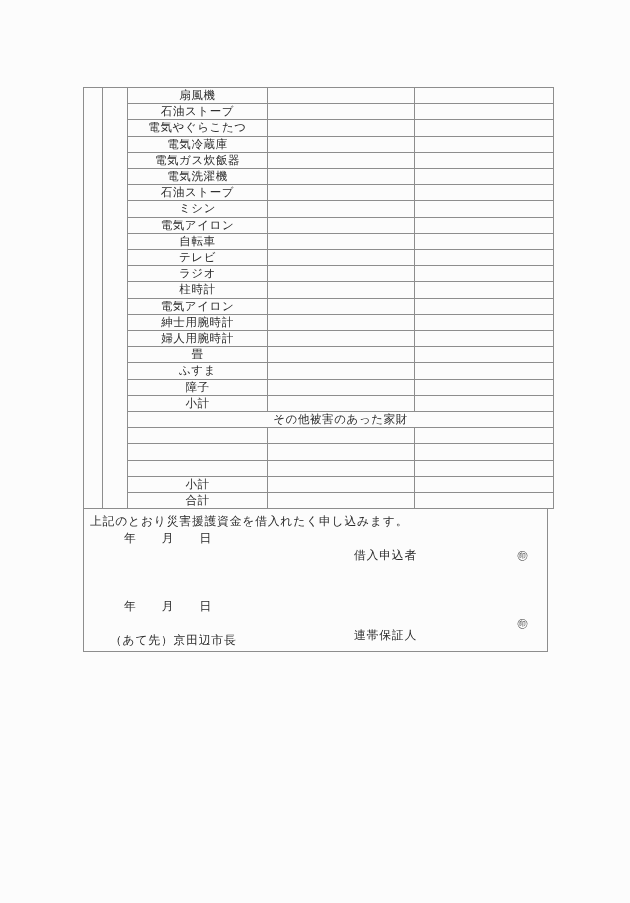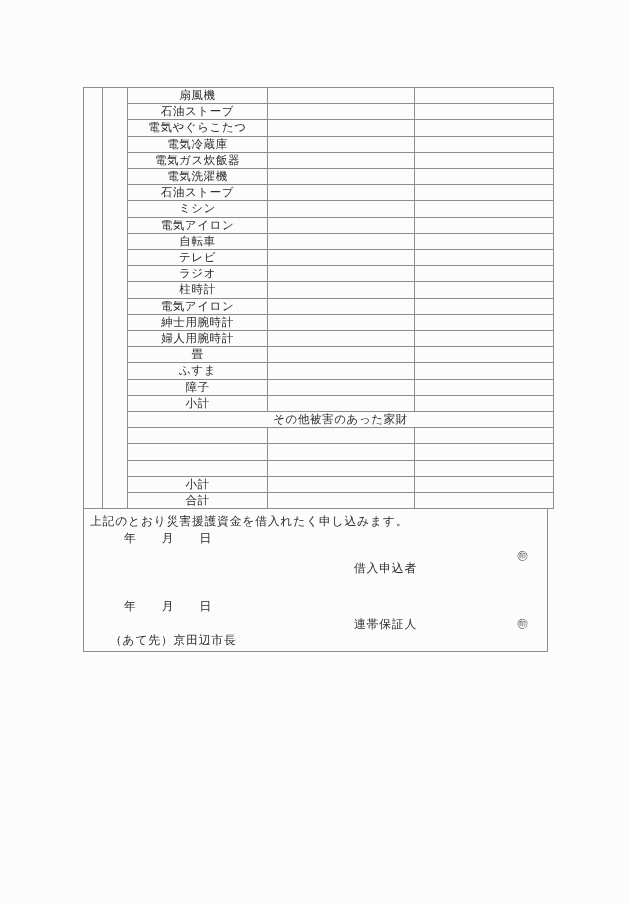--- a/index.html
+++ b/index.html
@@ -85,26 +85,26 @@
     white-space: nowrap;
   }
   .seal {
     position: absolute;
     font-size: 11px;
     line-height: 14px;
   }
 
   .l-apply-text   { left: 6px;   top: 5px; }
   .l-apply-date   { left: 40px;  top: 22px; letter-spacing: 0px; }
-  .l-apply-name   { left: 270px; top: 52px; }
+  .l-apply-name   { left: 270px; top: 39px; }
   .l-apply-seal   { left: 433px; top: 39px; }
 
   .l-guar-text    { left: 6px;   top: 73px; }
   .l-guar-date    { left: 40px;  top: 90px; letter-spacing: 0px; }
-  .l-guar-name    { left: 270px; top: 108px; }
+  .l-guar-name    { left: 270px; top: 119px; }
   .l-guar-seal    { left: 433px; top: 107px; }
 
   .l-addressee    { left: 26px;  top: 124px; }
 
   .date-spaced > span { display: inline-block; }
   .date-gap { width: 26px; }
 </style>
 </head>
 <body>
 

